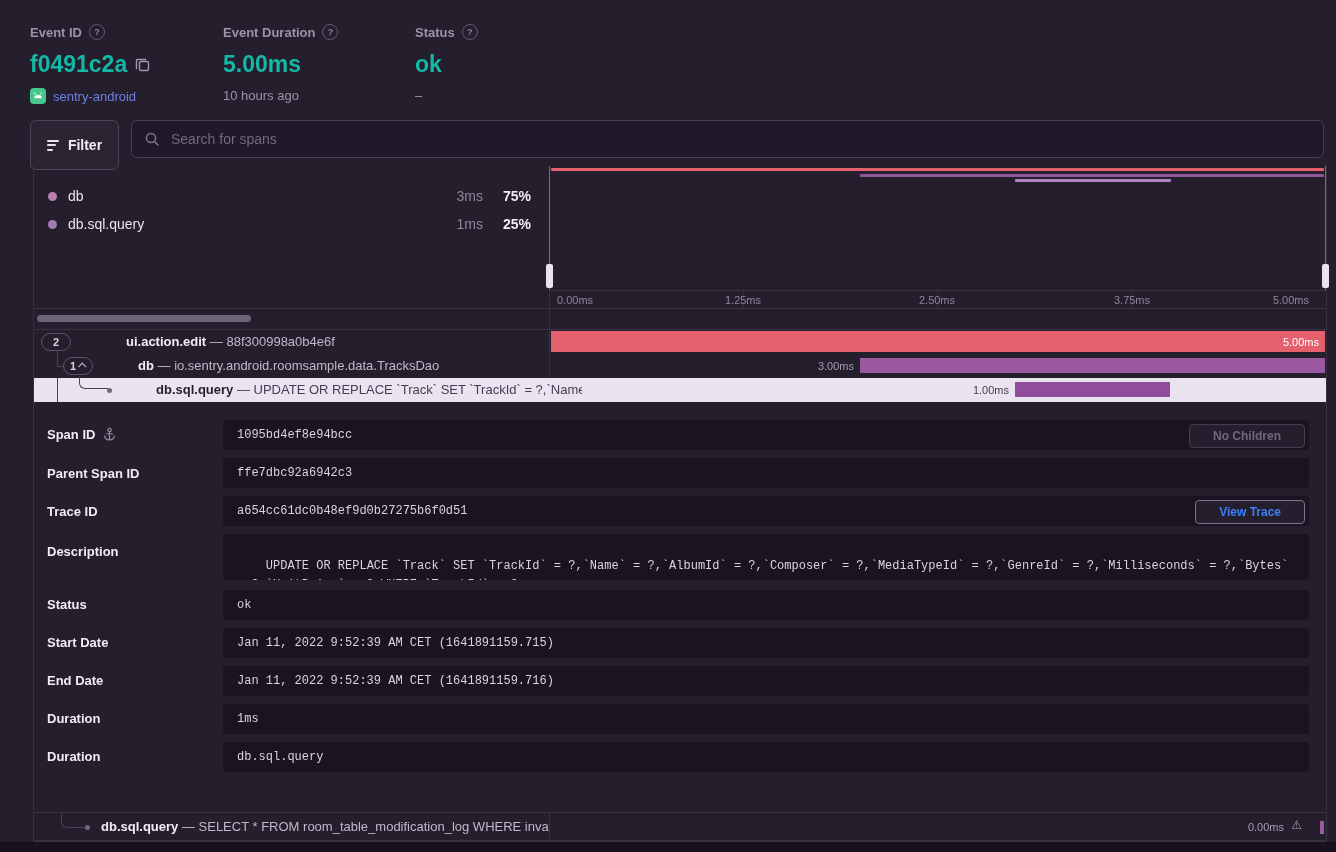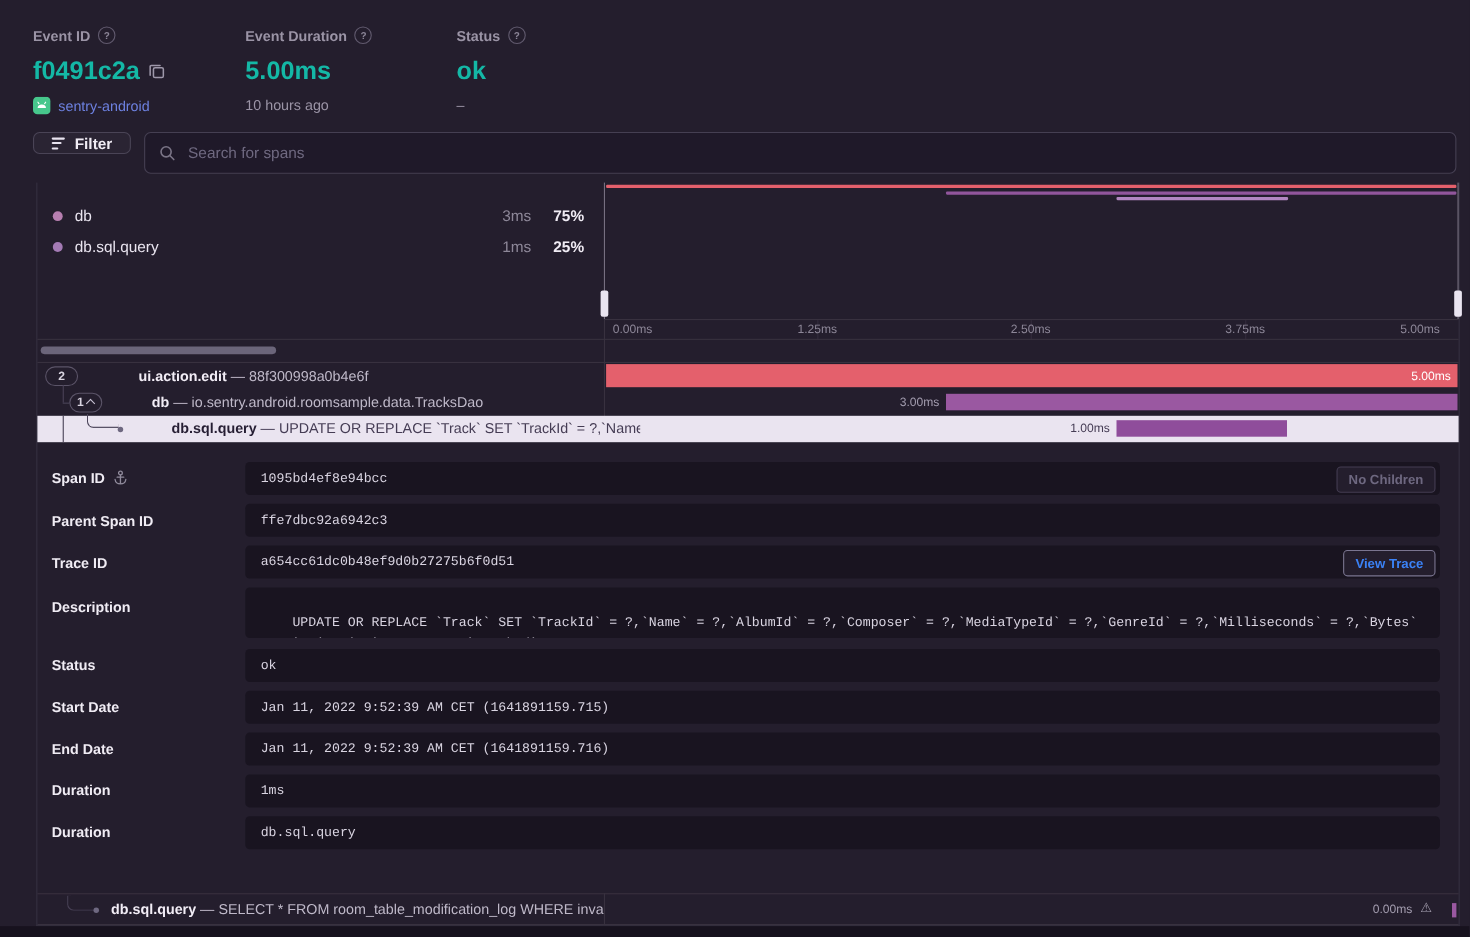--- a/index.html
+++ b/index.html
@@ -8,21 +8,21 @@
   
   .hfield{position:absolute;top:24px;}
   .hlabel{display:flex;align-items:center;font-size:13px;font-weight:700;color:#9B94A6;}
   .help{display:inline-flex;width:14px;height:14px;margin-left:7px;border:1px solid #615A6E;border-radius:50%;
         color:#8A8496;font-size:9px;font-weight:700;align-items:center;justify-content:center;}
   .hvalue{margin-top:11px;font-size:23px;font-weight:700;color:#14b8a6;display:flex;align-items:center;gap:8px;}
   .hsub{margin-top:10px;font-size:13px;color:#9B94A6;display:flex;align-items:center;gap:7px;}
   .proj-link{color:#6D81E0;text-decoration:none;font-size:13px;}
   .icon-btn{display:inline-flex;align-items:center;justify-content:center;cursor:pointer;}
   
-  .filter-btn{position:absolute;left:30px;top:120px;width:89px;height:20px;box-sizing:border-box;
+  .filter-btn{position:absolute;left:30px;top:120px;width:89px;height:50px;box-sizing:border-box;
       border:1px solid #4A4456;border-radius:6px;background:#2A2433;display:flex;align-items:center;
       justify-content:center;gap:9px;font-size:14px;font-weight:700;color:#F0ECF4;cursor:pointer;}
   .filter-ico{display:flex;flex-direction:column;gap:2.5px;}
   .filter-ico i{display:block;height:2px;background:#E9E4F0;border-radius:1px;}
   .search-box{position:absolute;left:131px;top:120px;width:1193px;height:38px;box-sizing:border-box;
       border:1px solid #453F52;border-radius:6px;background:#1F1929;display:flex;align-items:center;
       padding:0 12px;gap:9px;}
   .search-box input{flex:1;background:transparent;border:none;outline:none;color:#E6E1EC;font-size:14px;
       font-family:"Liberation Sans","DejaVu Sans",sans-serif;}
   .search-box input::placeholder{color:#6F6980;}
@@ -66,21 +66,21 @@
   .elbow{position:absolute;border-left:1px solid #4A4358;border-bottom:1px solid #4A4358;
          border-bottom-left-radius:6px;}
   .rbar{position:absolute;z-index:2;}
   .rlabel{position:absolute;top:0;height:24px;line-height:24px;font-size:11px;color:#A39DAF;z-index:2;}
   
   .dlabel{position:absolute;left:13px;font-size:13px;font-weight:700;color:#F0ECF4;display:flex;align-items:center;gap:7px;}
   .dbox{position:absolute;left:189px;width:1086px;height:30px;box-sizing:border-box;background:#191420;
         border-radius:4px;font-family:"Liberation Mono","DejaVu Sans Mono",monospace;font-size:12px;
         color:#D9D4E1;line-height:30px;padding:0 14px;white-space:nowrap;overflow:hidden;}
   .dbox.multi{height:46px;line-height:19px;padding:4px 14px;white-space:pre-wrap;word-break:break-word;}
-  .box-btn{position:absolute;top:4px;height:22px;padding:0 10px;border-radius:4px;background:#241E2D;
+  .box-btn{position:absolute;top:4px;height:22px;padding:0 23px;border-radius:4px;background:#241E2D;
         font-family:"Liberation Sans","DejaVu Sans",sans-serif;font-size:12px;font-weight:600;
         display:inline-flex;align-items:center;cursor:pointer;line-height:normal;}
   .btn-muted{right:4px;border:1px solid #443D52;color:#6E6880;}
   .btn-active{right:4px;border:1px solid #7A7590;color:#3b82f6;}
   
   .bottom-row{position:absolute;left:0;top:646px;width:1292px;height:29px;border-top:1px solid #38313F;
         border-bottom:1px solid #38313F;box-sizing:border-box;cursor:pointer;}
   .bottom-row .txt{position:absolute;left:67px;top:0;height:27px;line-height:27px;font-size:13px;white-space:nowrap;overflow:hidden;width:448px;}
   .warn{font-family:"DejaVu Sans",sans-serif;font-size:12px;color:#A9A3B4;}
   .bstrip{position:absolute;left:0;top:842px;width:1336px;height:10px;background:#17121E;}

